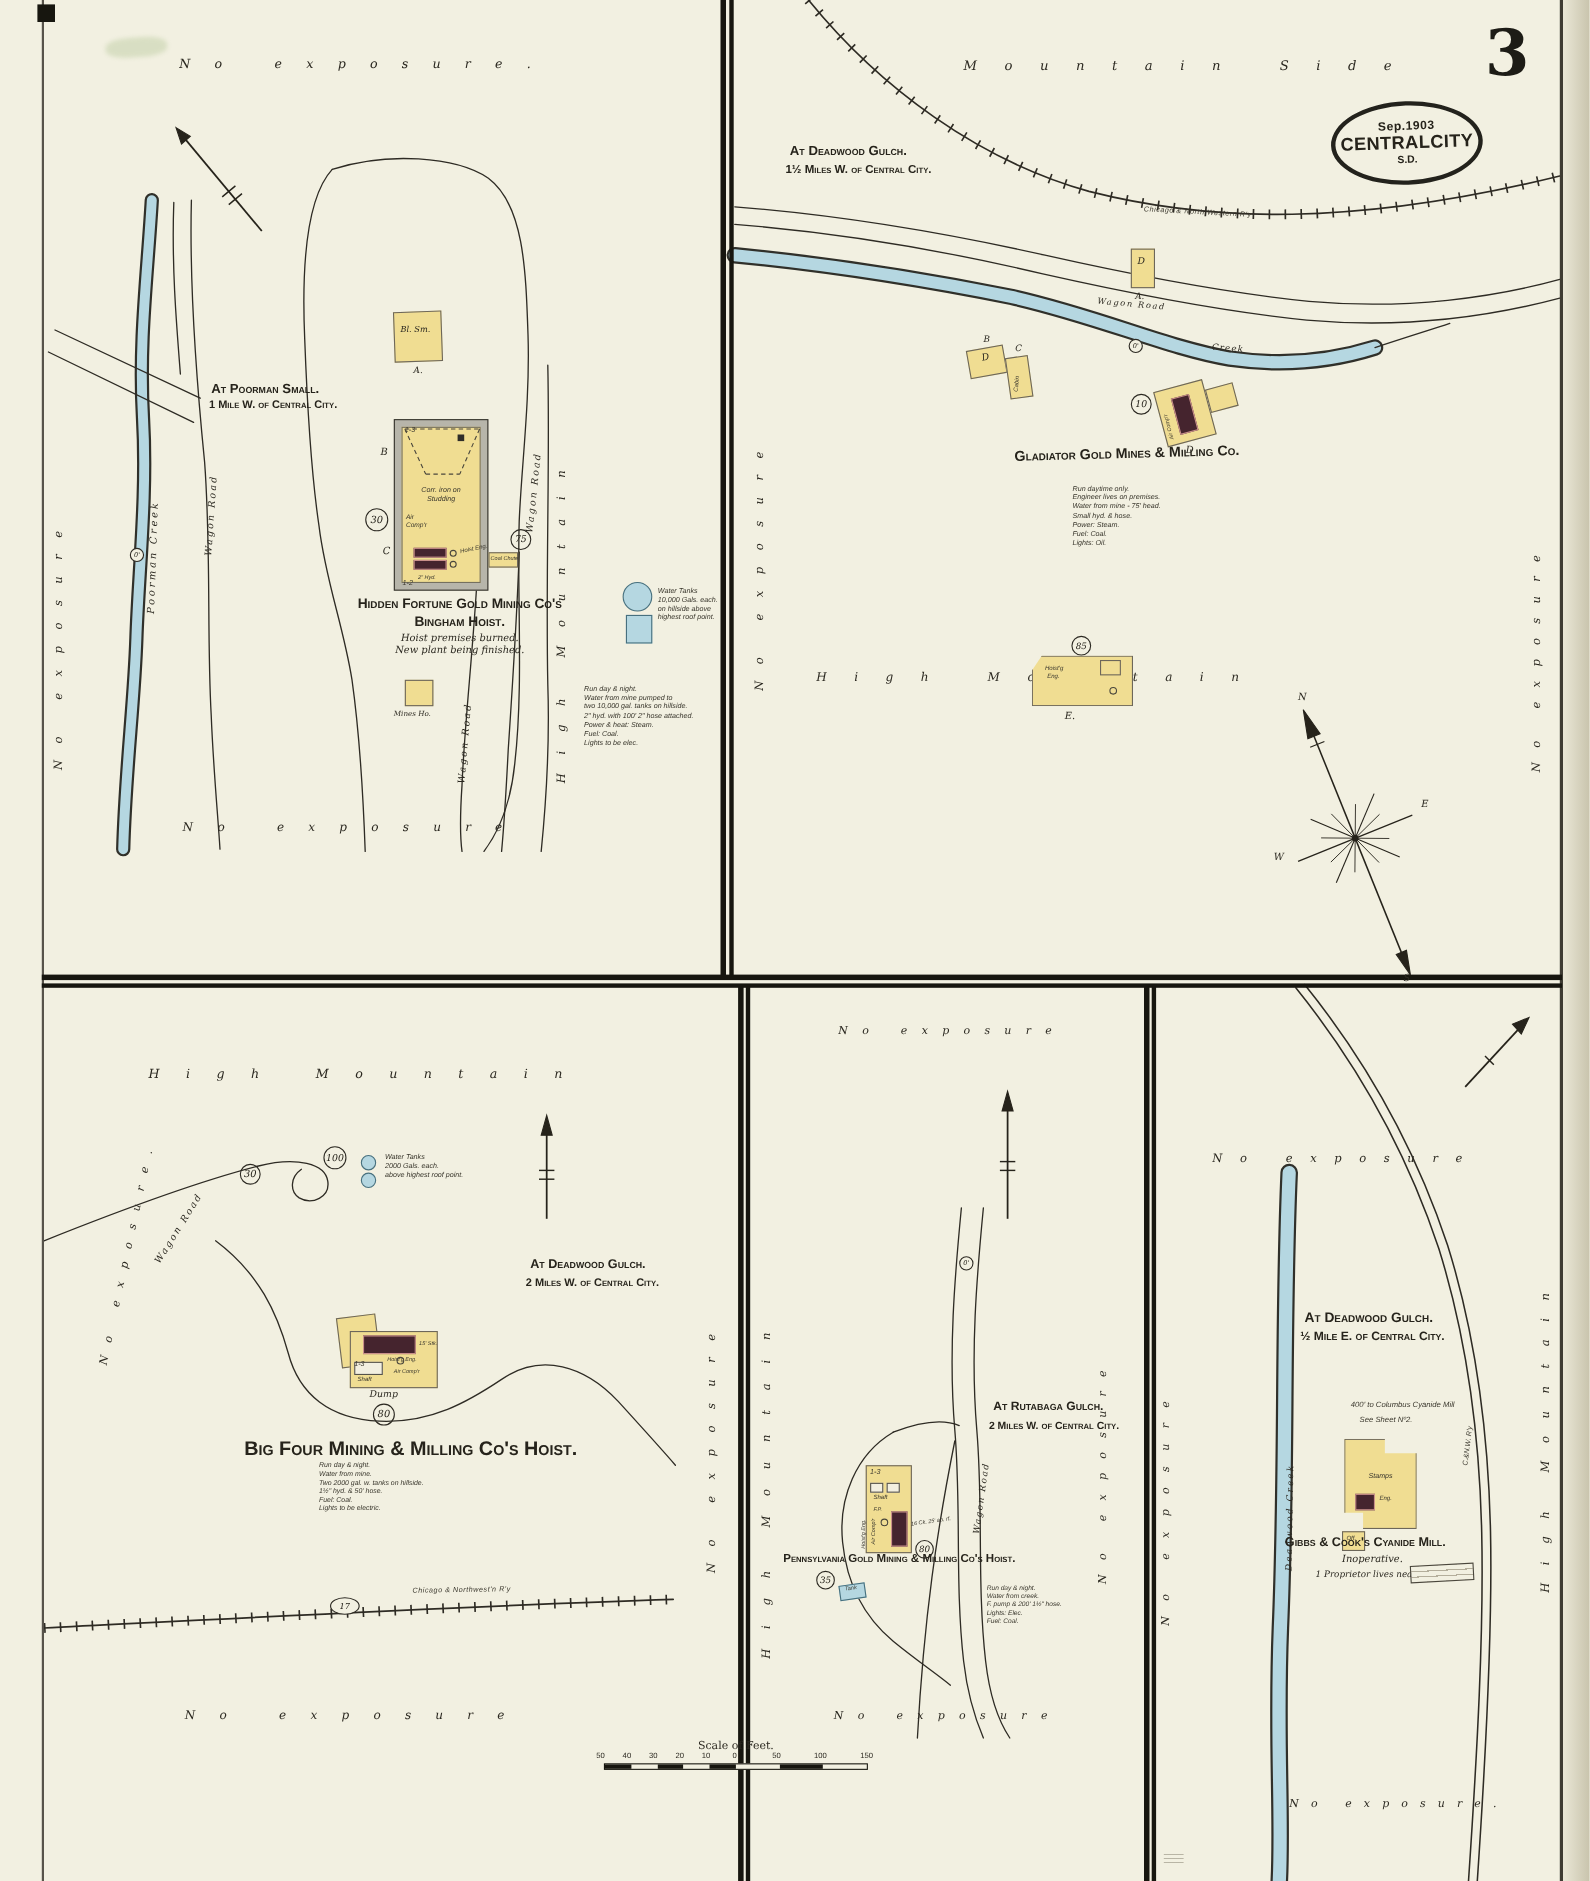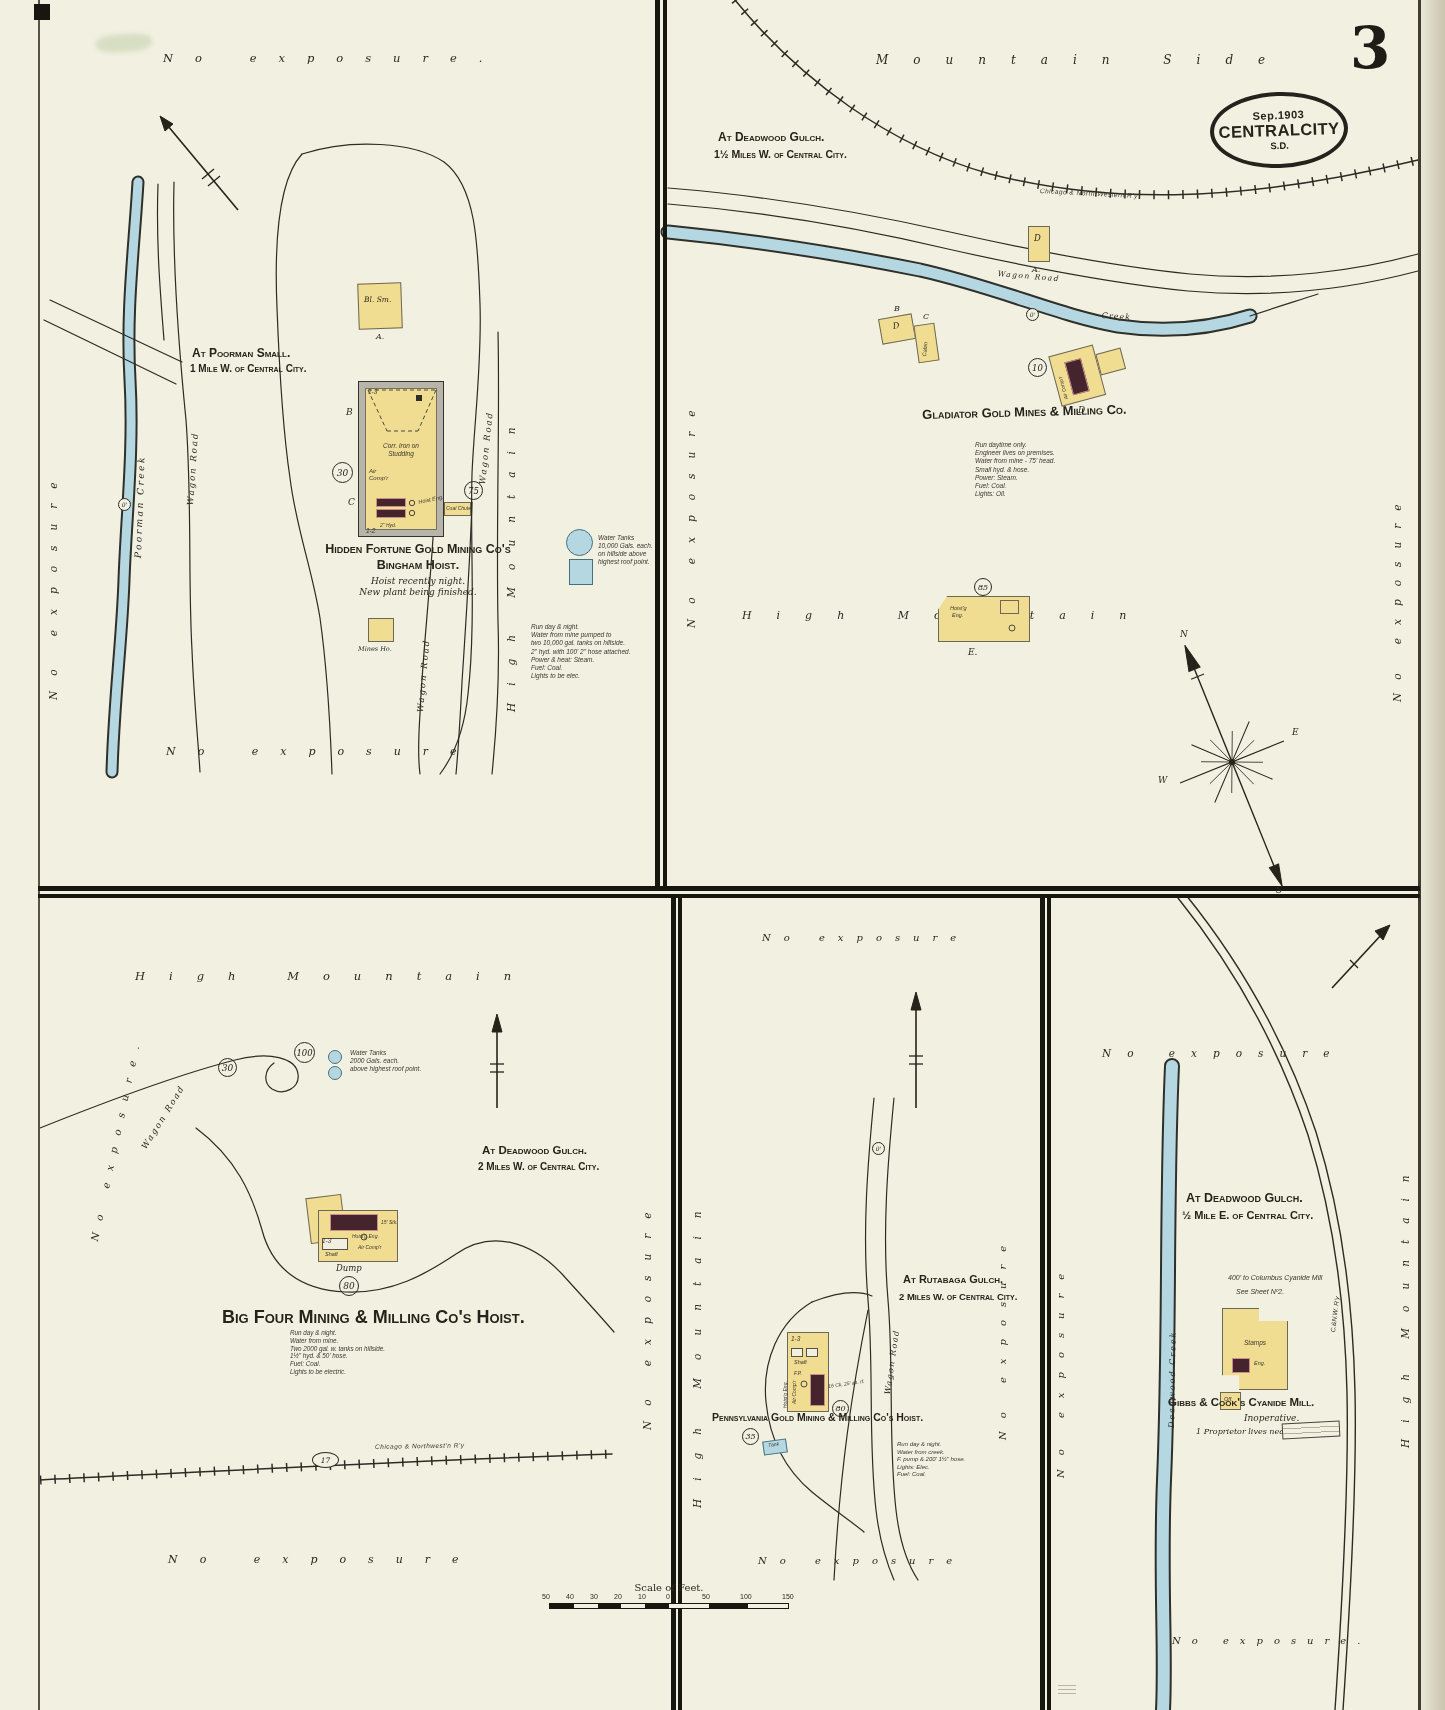--- a/index.html
+++ b/index.html
@@ -168,21 +168,21 @@
   <div class="lbl note" style="left:418px;top:500px;font-size:5.5px;transform:rotate(-12deg);">Hoist Eng.</div>
   <div class="lbl note" style="left:380px;top:523px;font-size:5px;">2" Hyd.</div>
   <div class="lbl note" style="left:366px;top:528px;font-size:6.5px;">1-2</div>
   <div class="bldg" style="left:444px;top:502px;width:27px;height:14px;"></div>
   <div class="lbl note" style="left:446px;top:506px;font-size:5px;">Coal Chute</div>
   <div class="circle" style="left:332px;top:462px;width:21px;height:21px;font-size:9px;">30</div>
   <div class="circle" style="left:464px;top:481px;width:19px;height:19px;font-size:8.5px;">75</div>
 
   <div class="lbl sc ta" style="left:318px;top:543px;width:200px;font-size:12.5px;">Hidden Fortune Gold Mining Co's</div>
   <div class="lbl sc ta" style="left:318px;top:559px;width:200px;font-size:12.5px;">Bingham Hoist.</div>
-  <div class="lbl ser ta" style="left:318px;top:577px;width:200px;font-size:9px;">Hoist recently night.</div>
+  <div class="lbl ser ta" style="left:318px;top:577px;width:200px;font-size:9px;">Hoist premises burned.</div>
   <div class="lbl ser ta" style="left:318px;top:588px;width:200px;font-size:9px;">New plant being finished.</div>
   <div class="bldg" style="left:368px;top:618px;width:26px;height:24px;"></div>
   <div class="lbl ser" style="left:358px;top:646px;font-size:6.5px;">Mines Ho.</div>
 
   <div class="wat" style="left:566px;top:529px;width:27px;height:27px;border-radius:50%;"></div>
   <div class="wat" style="left:569px;top:559px;width:24px;height:26px;"></div>
   <div class="lbl note" style="left:598px;top:535px;font-size:6.5px;">Water Tanks</div>
   <div class="lbl note" style="left:598px;top:543px;font-size:6.5px;">10,000 Gals. each.</div>
   <div class="lbl note" style="left:598px;top:551px;font-size:6.5px;">on hillside above</div>
   <div class="lbl note" style="left:598px;top:559px;font-size:6.5px;">highest roof point.</div>
@@ -272,21 +272,21 @@
   <div class="lbl sc" style="left:482px;top:1144px;font-size:11.5px;">At Deadwood Gulch.</div>
   <div class="lbl sc" style="left:478px;top:1162px;font-size:10px;">2 Miles W. of Central City.</div>
   <div class="lbl sc" style="left:222px;top:1308px;font-size:18px;">Big Four Mining &amp; Milling Co's Hoist.</div>
   <div class="lbl note" style="left:290px;top:1330px;font-size:6.3px;">Run day &amp; night.</div>
   <div class="lbl note" style="left:290px;top:1337.8px;font-size:6.3px;">Water from mine.</div>
   <div class="lbl note" style="left:290px;top:1345.6px;font-size:6.3px;">Two 2000 gal. w. tanks on hillside.</div>
   <div class="lbl note" style="left:290px;top:1353.4px;font-size:6.3px;">1½" hyd. &amp; 50' hose.</div>
   <div class="lbl note" style="left:290px;top:1361.2px;font-size:6.3px;">Fuel: Coal.</div>
   <div class="lbl note" style="left:290px;top:1369px;font-size:6.3px;">Lights to be electric.</div>
   <div class="lbl note" style="left:375px;top:1444px;font-size:6.5px;letter-spacing:.5px;transform:rotate(-1deg);">Chicago &amp; Northwest'n R'y</div>
-  <div class="circle" style="left:312px;top:1452px;width:27px;height:16px;font-size:7.5px;background:#f2f0e1;">17</div>
+  <div class="circle" style="left:300px;top:1452px;width:27px;height:16px;font-size:7.5px;background:#f2f0e1;">17</div>
 
   <div class="lbl ser" style="left:762px;top:933px;font-size:10px;letter-spacing:13px;">No exposure</div>
   <div class="lbl ser" style="left:692px;top:1508px;font-size:10.5px;letter-spacing:18px;transform:rotate(-90deg);">High Mountain</div>
   <div class="lbl ser" style="left:998px;top:1440px;font-size:10px;letter-spacing:13px;transform:rotate(-90deg);">No exposure</div>
   <div class="lbl ser" style="left:758px;top:1556px;font-size:10px;letter-spacing:13px;">No exposure</div>
   <div class="lbl sc" style="left:903px;top:1274px;font-size:11px;">At Rutabaga Gulch.</div>
   <div class="lbl sc" style="left:899px;top:1292px;font-size:9.5px;">2 Miles W. of Central City.</div>
   <div class="lbl ser" style="left:884px;top:1394px;font-size:8px;letter-spacing:1.5px;transform:rotate(-82deg);">Wagon Road</div>
   <div class="circle" style="left:872px;top:1142px;width:13px;height:13px;font-size:6px;background:#f2f0e1;">0'</div>
 
@@ -322,21 +322,21 @@
   <div class="lbl ser" style="left:1168px;top:1428px;font-size:8px;letter-spacing:2px;transform:rotate(-89deg);">Deadwood Creek</div>
   <div class="lbl note" style="left:1330px;top:1332px;font-size:6.5px;transform:rotate(-83deg);">C.&amp;N.W. R'y</div>
 
   <div class="bldg" style="left:1222px;top:1308px;width:66px;height:82px;clip-path:polygon(0 0,56% 0,56% 16%,100% 16%,100% 100%,26% 100%,26% 82%,0 82%);"></div>
   <div class="lbl note" style="left:1244px;top:1340px;font-size:6.5px;">Stamps</div>
   <div class="eng" style="left:1232px;top:1358px;width:18px;height:15px;"></div>
   <div class="lbl note" style="left:1254px;top:1361px;font-size:5.5px;">Eng.</div>
   <div class="bldg" style="left:1220px;top:1392px;width:21px;height:18px;"></div>
   <div class="lbl note" style="left:1224px;top:1397px;font-size:5.5px;">Off.</div>
   <div class="lbl sc" style="left:1168px;top:1396px;font-size:11.5px;">Gibbs &amp; Cook's Cyanide Mill.</div>
-  <div class="lbl ser" style="left:1220px;top:1414px;font-size:9px;margin-left:24px;">Inoperative.</div>
+  <div class="lbl ser" style="left:1220px;top:1414px;font-size:9px;">Inoperative.</div>
   <div class="lbl ser" style="left:1196px;top:1428px;font-size:8px;">1 Proprietor lives near.</div>
   <div class="faux" style="left:1282px;top:1422px;width:58px;height:16px;transform:rotate(-3deg);background:repeating-linear-gradient(#f2f0e1 0 4px,#b4ae9b 4px 5px);"></div>
 
   <div class="lbl" style="left:609px;top:1583px;width:120px;text-align:center;font-family:'DejaVu Serif',serif;font-size:10px;z-index:5;">Scale of Feet.</div>
   <div class="lbl" style="left:542px;top:1593px;font-size:7px;z-index:5;">50</div>
   <div class="lbl" style="left:566px;top:1593px;font-size:7px;z-index:5;">40</div>
   <div class="lbl" style="left:590px;top:1593px;font-size:7px;z-index:5;">30</div>
   <div class="lbl" style="left:614px;top:1593px;font-size:7px;z-index:5;">20</div>
   <div class="lbl" style="left:638px;top:1593px;font-size:7px;z-index:5;">10</div>
   <div class="lbl" style="left:666px;top:1593px;font-size:7px;z-index:5;">0</div>

